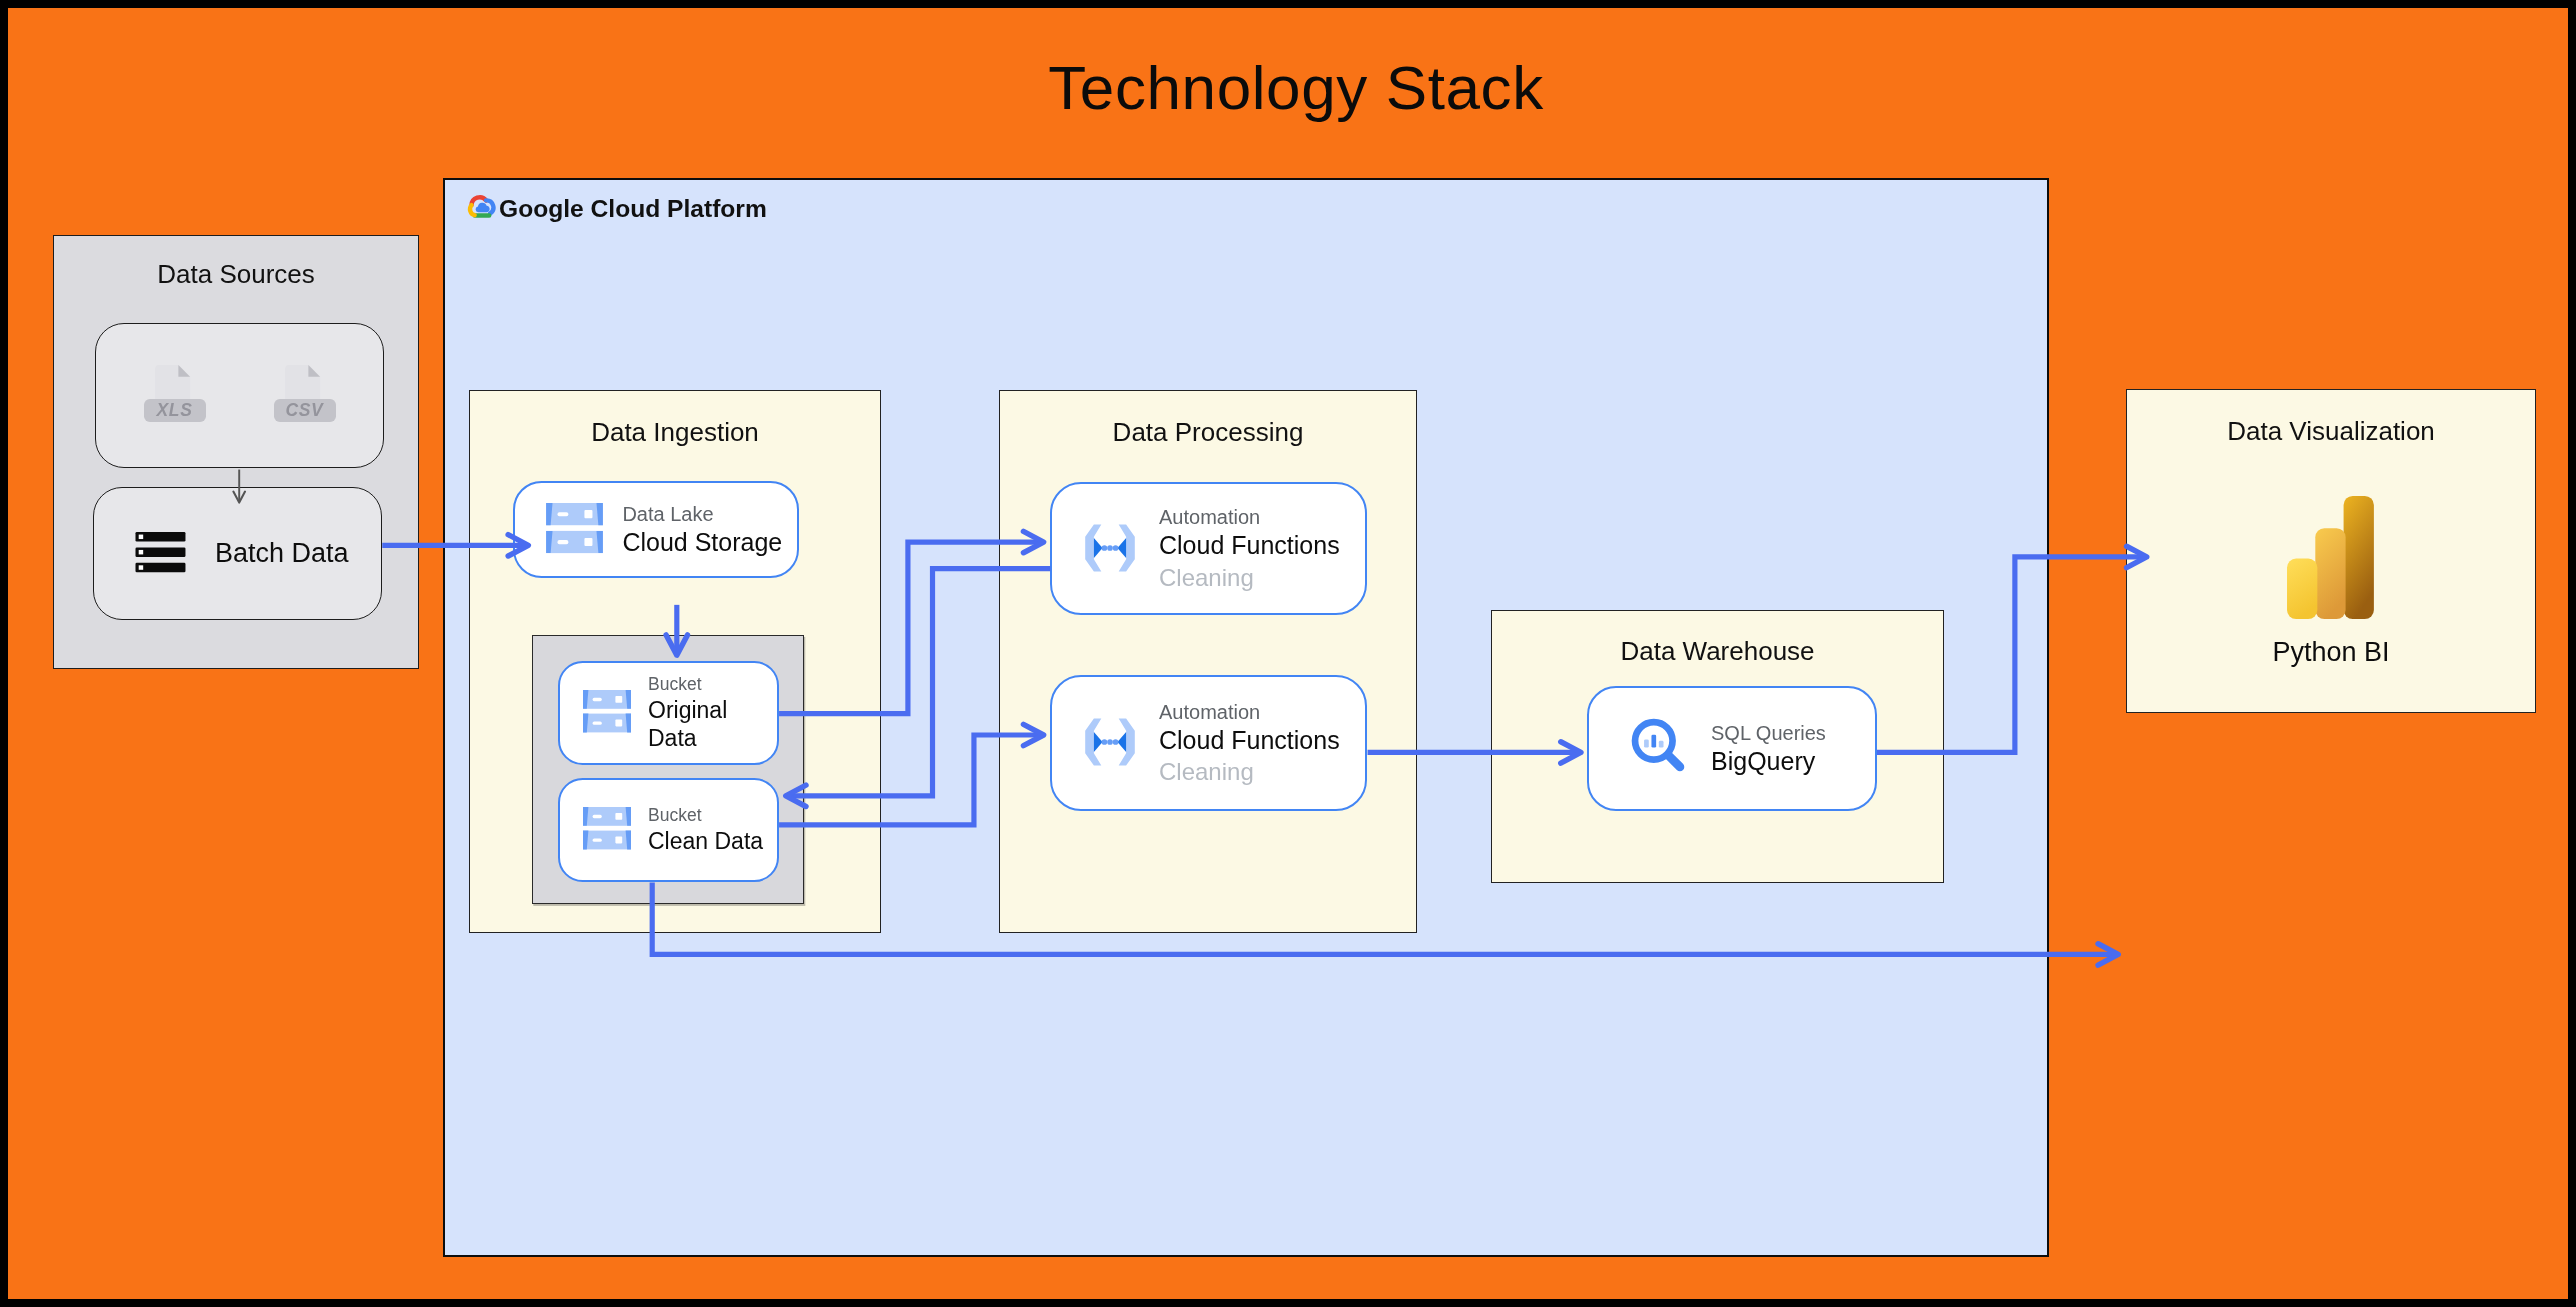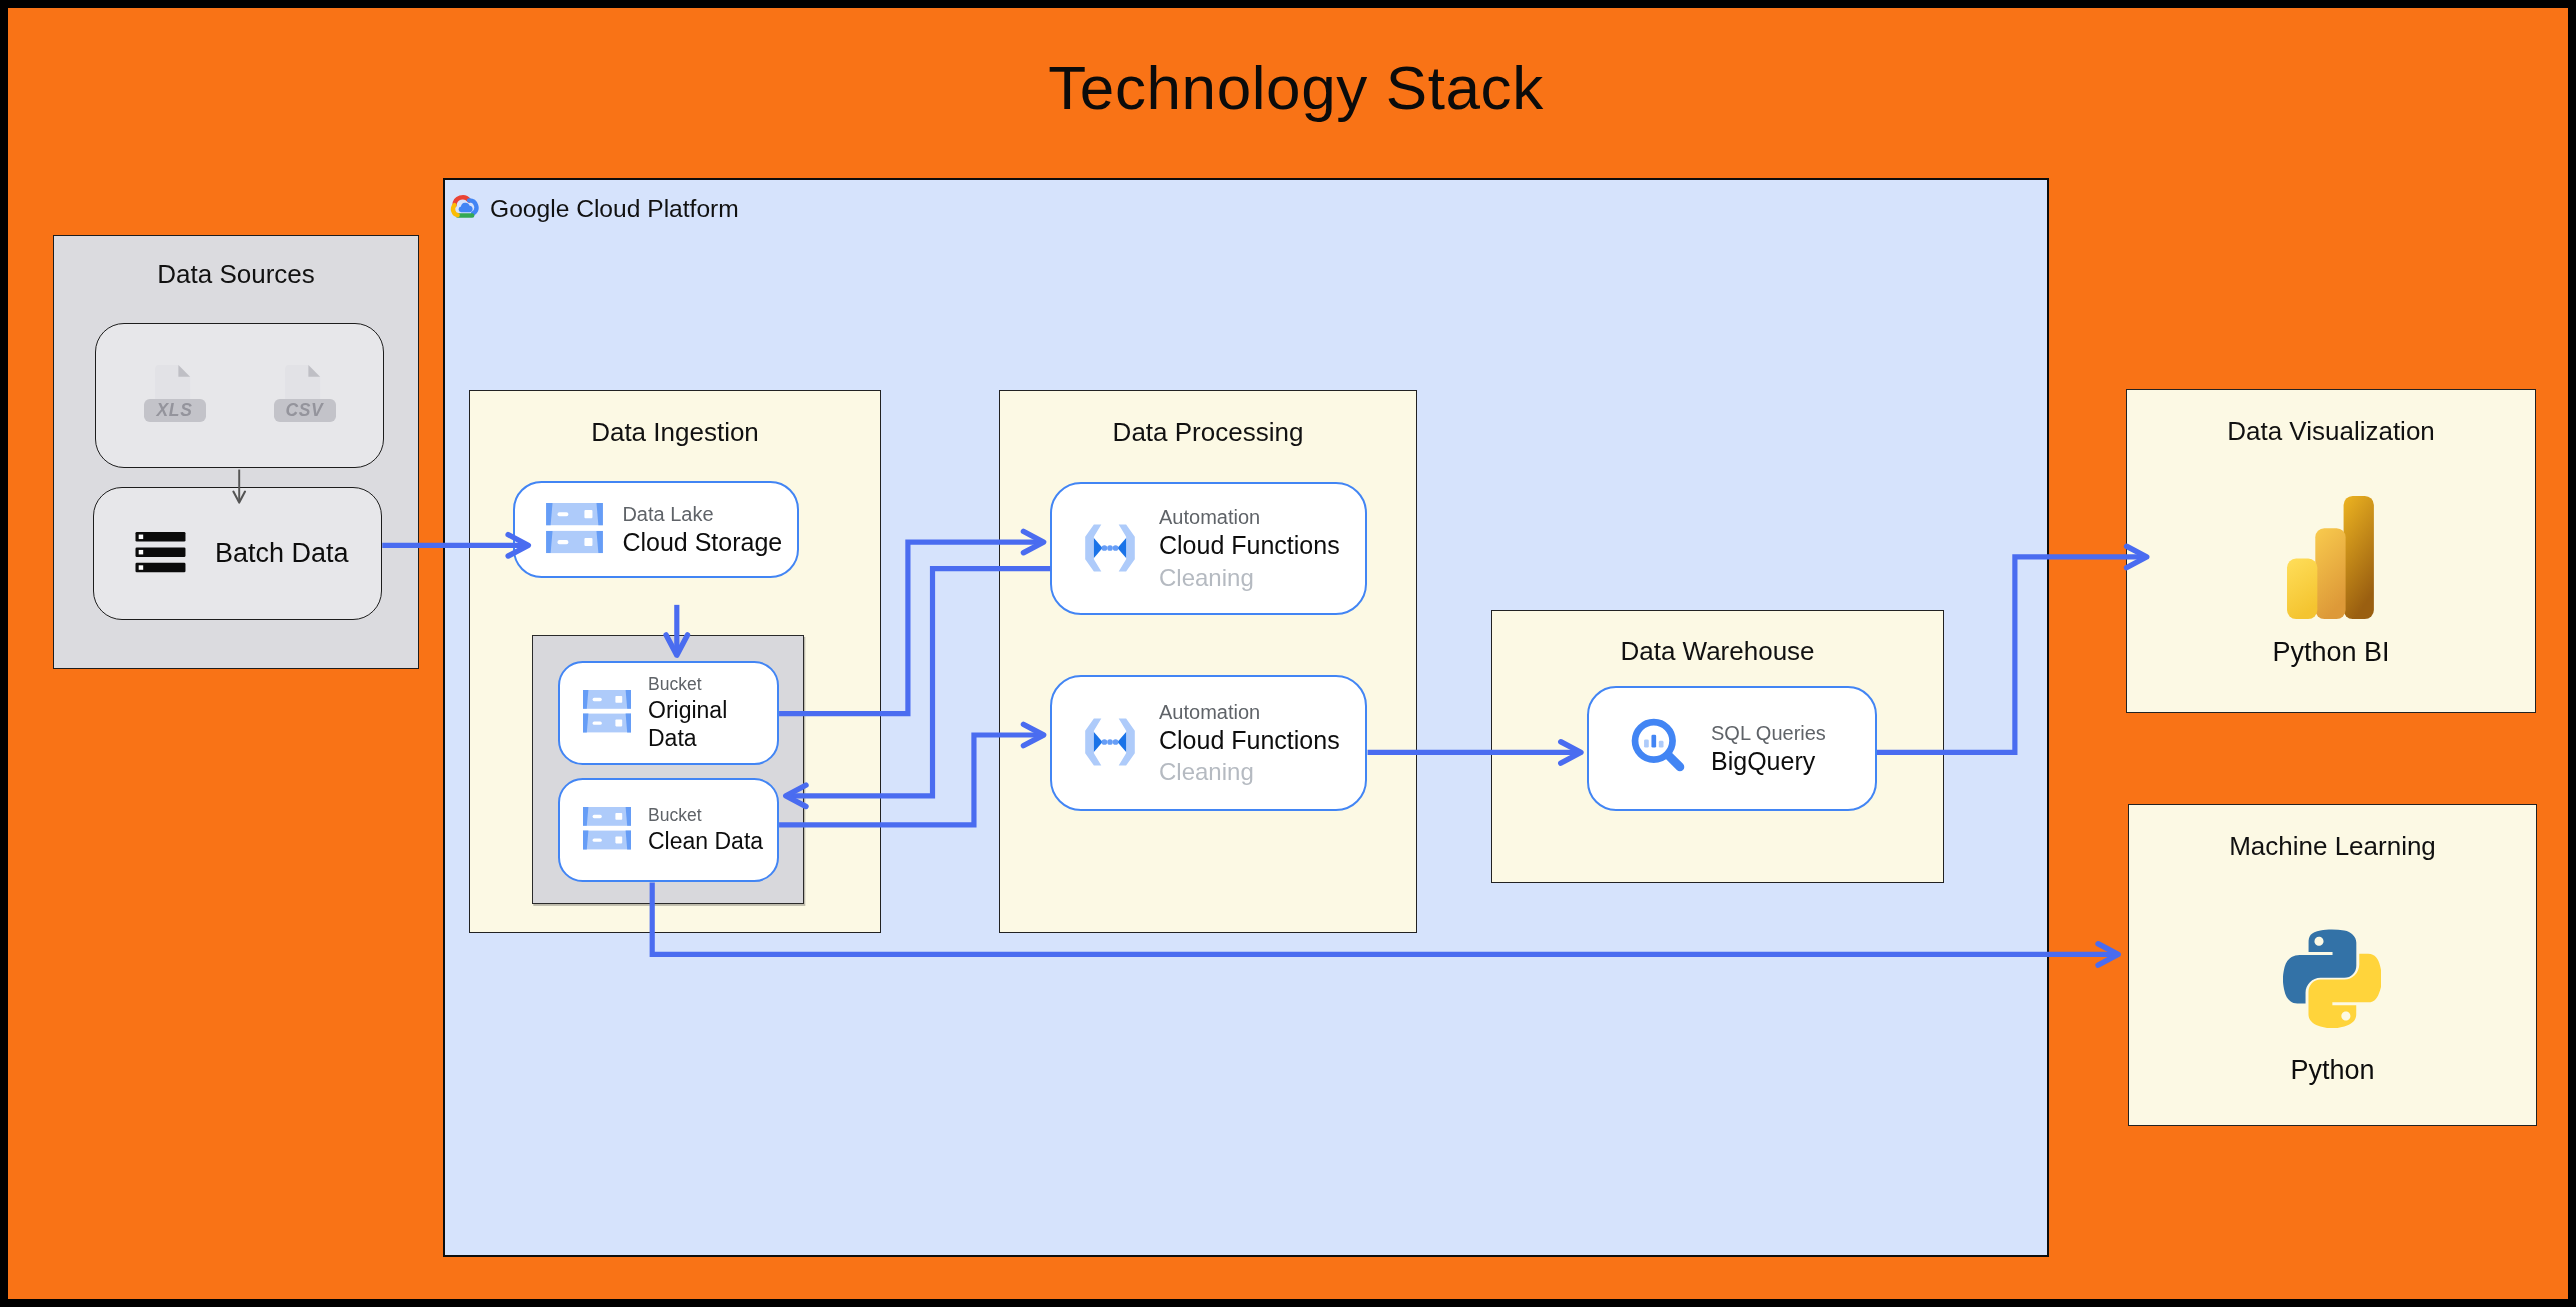--- a/index.html
+++ b/index.html
@@ -24,21 +24,21 @@
     box-sizing:border-box;
   }
   .panel-title{
     position:absolute;width:100%;text-align:center;
     font-size:26px;color:#111;font-weight:400;
   }
   .gcp-box{
     position:absolute;left:435px;top:170px;width:1606px;height:1079px;
     background:#d6e3fc;border:2.6px solid #0d0d0d;box-sizing:border-box;
   }
-  .gcp-head{position:absolute;left:3px;top:14.2px;display:flex;align-items:center;gap:10px;}
+  .gcp-head{position:absolute;left:20px;top:14.2px;display:flex;align-items:center;gap:2px;font-weight:bold;}
   .gcp-label{font-size:24.6px;color:#111;}
   .gray-box{
     position:absolute;background:#dbdbdf;border:1.9px solid #1d1d1d;box-sizing:border-box;
   }
   .gray-node{
     position:absolute;background:#e7e7ea;border:1.9px solid #1d1d1d;border-radius:29px;
     box-sizing:border-box;display:flex;align-items:center;justify-content:center;
   }
   .sub-gray{
     position:absolute;background:#d8d8dc;border:1.9px solid #2a2a2a;box-sizing:border-box;
@@ -295,38 +295,20 @@
           </linearGradient>
         </defs>
         <rect x="58" y="0" width="30" height="122" rx="9" fill="url(#pbR)"></rect>
         <rect x="30" y="32" width="30" height="90" rx="9" fill="url(#pbM)"></rect>
         <rect x="2" y="62" width="30" height="60" rx="9" fill="url(#pbL)"></rect>
       </svg>
     </span>
     <div class="center-label" style="top:247px;">Python BI</div>
   </div>
 
-  <div class="panel z10" style="left:2120px;top:796px;width:409px;height:322px;">
-    <div class="panel-title" style="top:26px;">Machine Learning</div>
-    <span class="abs" style="left:154px;top:123px;">
-      <svg width="98" height="100" viewBox="0 0 110 112">
-        <path fill="#3372A7" d="M54.9,1.5c-4.6,0-9,0.4-12.8,1.1c-11.3,2-13.4,6.2-13.4,13.9v10.2h26.9v3.4H18.6
-          c-7.8,0-14.6,4.7-16.8,13.6c-2.5,10.3-2.6,16.7,0,27.4c1.9,7.9,6.5,13.6,14.3,13.6h9.2V72.5
-          c0-8.9,7.7-16.7,16.8-16.7h26.8c7.5,0,13.4-6.1,13.4-13.6V16.5c0-7.3-6.1-12.7-13.4-13.9
-          C64.4,1.9,59.5,1.5,54.9,1.5z M40.4,9.6c2.8,0,5.1,2.3,5.1,5.1c0,2.8-2.3,5.1-5.1,5.1
-          c-2.8,0-5.1-2.3-5.1-5.1C35.3,11.9,37.6,9.6,40.4,9.6z"></path>
-        <path fill="#FFD43B" d="M85.6,28.9v11.9c0,9.2-7.8,17-16.8,17H42c-7.3,0-13.4,6.3-13.4,13.6v25.5
-          c0,7.3,6.3,11.5,13.4,13.6c8.5,2.5,16.6,2.9,26.8,0c6.8-2,13.4-5.9,13.4-13.6V86.7h-26.8v-3.4h40.2
-          c7.8,0,10.7-5.4,13.4-13.6c2.8-8.4,2.7-16.5,0-27.2c-1.9-7.8-5.6-13.6-13.4-13.6H85.6z
-          M70.6,93.6c2.8,0,5.1,2.3,5.1,5.1c0,2.8-2.3,5.1-5.1,5.1c-2.8,0-5.1-2.3-5.1-5.1
-          C65.5,95.9,67.8,93.6,70.6,93.6z"></path>
-      </svg>
-    </span>
-    <div class="center-label" style="top:250px;">Python</div>
-  </div>
 
   <svg class="overlay" width="2576" height="1307" viewBox="0 0 3979 2019">
     <defs>
       <marker id="arrBlue" viewBox="0 0 12 12" refX="9" refY="6" markerWidth="5.5" markerHeight="5.5" orient="auto-start-reverse">
         <path d="M1.5,1.5 L10,6 L1.5,10.5" fill="none" stroke="#4a6cf0" stroke-width="2.3" stroke-linecap="round" stroke-linejoin="round"></path>
       </marker>
       <marker id="arrGray" viewBox="0 0 12 12" refX="9" refY="6" markerWidth="8" markerHeight="8" orient="auto-start-reverse">
         <path d="M1.5,1.5 L10,6 L1.5,10.5" fill="none" stroke="#555" stroke-width="1.6" stroke-linecap="round" stroke-linejoin="round"></path>
       </marker>
     </defs>

